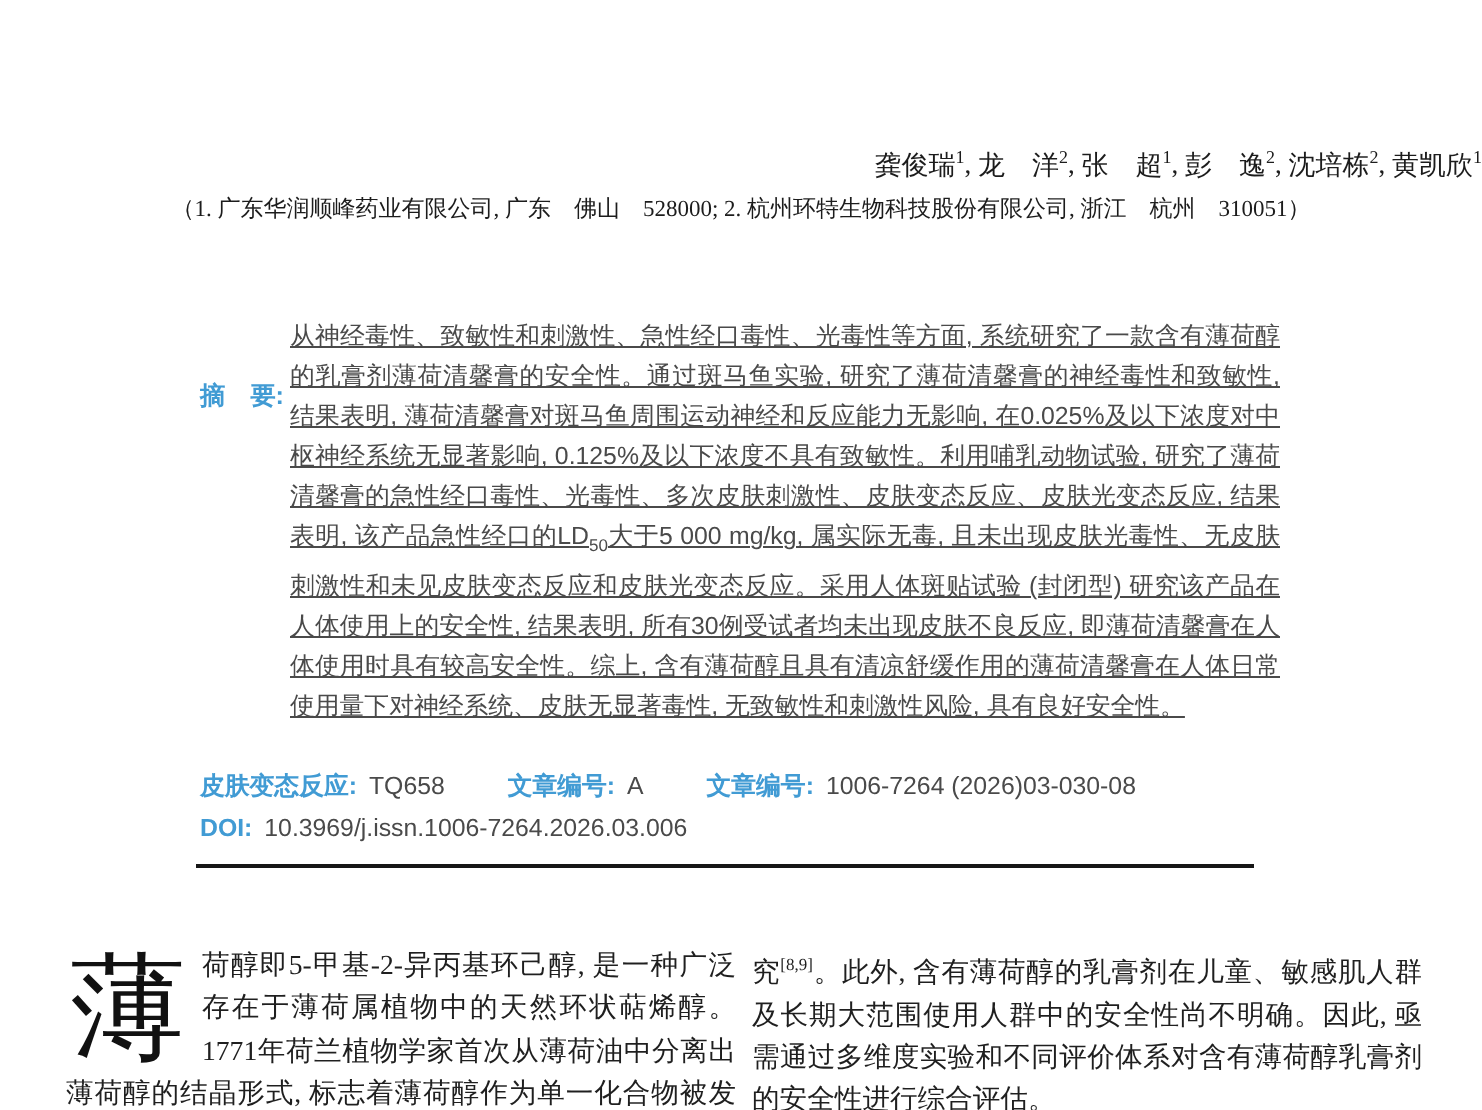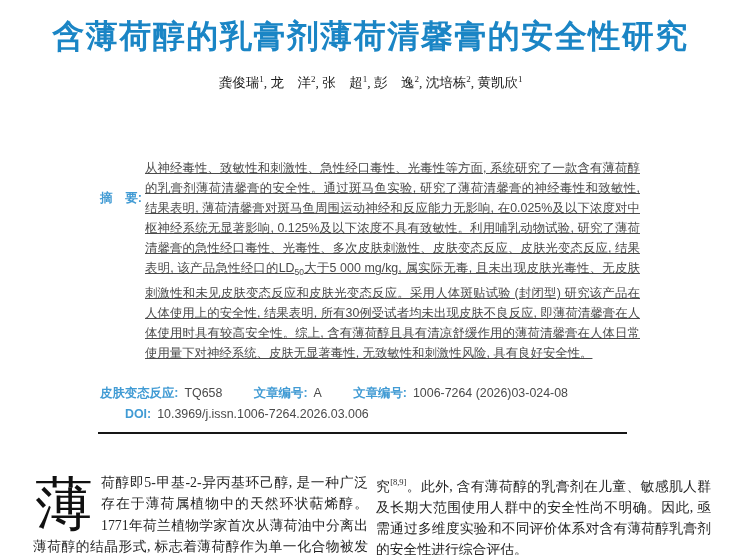--- a/index.html
+++ b/index.html
@@ -7,21 +7,21 @@
   .page {
     position:relative; width:741px; height:555px; background:#ffffff;
     overflow:hidden; font-family:"Liberation Sans","DejaVu Sans",sans-serif;
   }
   .title {
     position:absolute; top:15px; left:0; right:0; text-align:center;
     font-family:"Liberation Serif","DejaVu Serif",serif; font-weight:bold;
     font-size:32px; letter-spacing:1.5px; color:#1a85c5; white-space:nowrap;
   }
   .authors {
-    position:absolute; top:73px; left:0; right:0; text-align:center;
+    position:absolute; top:73px; left:0; right:0; text-align:right;
     font-family:"Liberation Serif","DejaVu Serif",serif;
     font-size:13.5px; color:#1c1c1c;
   }
   .authors sup { font-size:9px; }
   .affiliation {
     position:absolute; top:97px; left:0; right:0; text-align:center;
     font-family:"Liberation Serif","DejaVu Serif",serif;
     font-size:11.5px; color:#1c1c1c;
   }
   .abstract { position:absolute; top:158px; left:100px; width:540px; }
@@ -35,56 +35,56 @@
   }
   .abstract-text sub { font-size:8.5px; }
   .meta-row {
     position:absolute; left:100px; font-size:12.4px; line-height:17px;
     color:#4a4a4a; white-space:nowrap;
   }
   .meta-label { color:#419bd4; font-weight:bold; margin-right:6px; }
   .meta-gap { display:inline-block; width:28px; }
   .row-keywords { top:364px; }
   .row-clc { top:385px; }
-  .row-doi { top:406px;margin-left:25px; }
+  .row-doi { top:406px; }
   .rule { position:absolute; top:432px; left:98px; width:529px; height:2px; background:#161616; }
   .body-columns {
     position:absolute; top:472px; left:33px; width:678px; display:flex; gap:8px;
     font-family:"Liberation Serif","DejaVu Serif",serif;
     font-size:13.8px; line-height:21.3px; color:#1f1f1f; text-align:justify;
   }
   .col { width:335px; }
   .dropcap {
     float:left; font-size:58px; line-height:60px; padding:3px 8px 0 2px;
     color:#111; font-family:"Liberation Serif","DejaVu Serif",serif;
   }
   .col sup { font-size:8.5px; }
 </style>
 </head>
 <body>
 
 <div class="page">
 
-  <h1 class="title">含薄荷醇的乳膏剂薄荷清馨膏的安全性研究</h1>
 
   <div class="authors"><span><span>龚俊瑞</span><sup>1</sup></span><span>, </span><span><span>龙　洋</span><sup>2</sup></span><span>, </span><span><span>张　超</span><sup>1</sup></span><span>, </span><span><span>彭　逸</span><sup>2</sup></span><span>, </span><span><span>沈培栋</span><sup>2</sup></span><span>, </span><span><span>黄凯欣</span><sup>1</sup></span>
   </div>
 
+  <div class="affiliation">（1. 广东华润顺峰药业有限公司, 广东　佛山　528000; 2. 杭州环特生物科技股份有限公司, 浙江　杭州　310051）</div>
 
   <div class="abstract">
     <span class="abstract-label">摘　要:</span>
     <div class="abstract-text"><span>从神经毒性、致敏性和刺激性、急性经口毒性、光毒性等方面, 系统研究了一款含有薄荷醇的乳膏剂薄荷清馨膏的安全性。通过斑马鱼实验, 研究了薄荷清馨膏的神经毒性和致敏性, 结果表明, 薄荷清馨膏对斑马鱼周围运动神经和反应能力无影响, 在0.025%及以下浓度对中枢神经系统无显著影响, 0.125%及以下浓度不具有致敏性。利用哺乳动物试验, 研究了薄荷清馨膏的急性经口毒性、光毒性、多次皮肤刺激性、皮肤变态反应、皮肤光变态反应, 结果表明, 该产品急性经口的LD</span><sub>50</sub><span>大于5 000 mg/kg, 属实际无毒, 且未出现皮肤光毒性、无皮肤刺激性和未见皮肤变态反应和皮肤光变态反应。采用人体斑贴试验 (封闭型) 研究该产品在人体使用上的安全性, 结果表明, 所有30例受试者均未出现皮肤不良反应, 即薄荷清馨膏在人体使用时具有较高安全性。综上, 含有薄荷醇且具有清凉舒缓作用的薄荷清馨膏在人体日常使用量下对神经系统、皮肤无显著毒性, 无致敏性和刺激性风险, 具有良好安全性。</span>
     </div>
   </div>
 
 
   <div class="meta-row row-clc">
     <span class="meta-label">皮肤变态反应:</span><span>TQ658</span><span class="meta-gap"></span>
     <span class="meta-label">文章编号:</span><span>A</span><span class="meta-gap"></span>
-    <span class="meta-label">文章编号:</span><span>1006-7264 (2026)03-024-08</span>
+    <span class="meta-label">文章编号:</span><span>1006-7264 (2026)03-030-08</span>
   </div>
 
   <div class="meta-row row-doi">
     <span class="meta-label">DOI:</span><span>10.3969/j.issn.1006-7264.2026.03.006</span>
   </div>
 
   <div class="rule"></div>
 
   <div class="body-columns">
     <div class="col">

